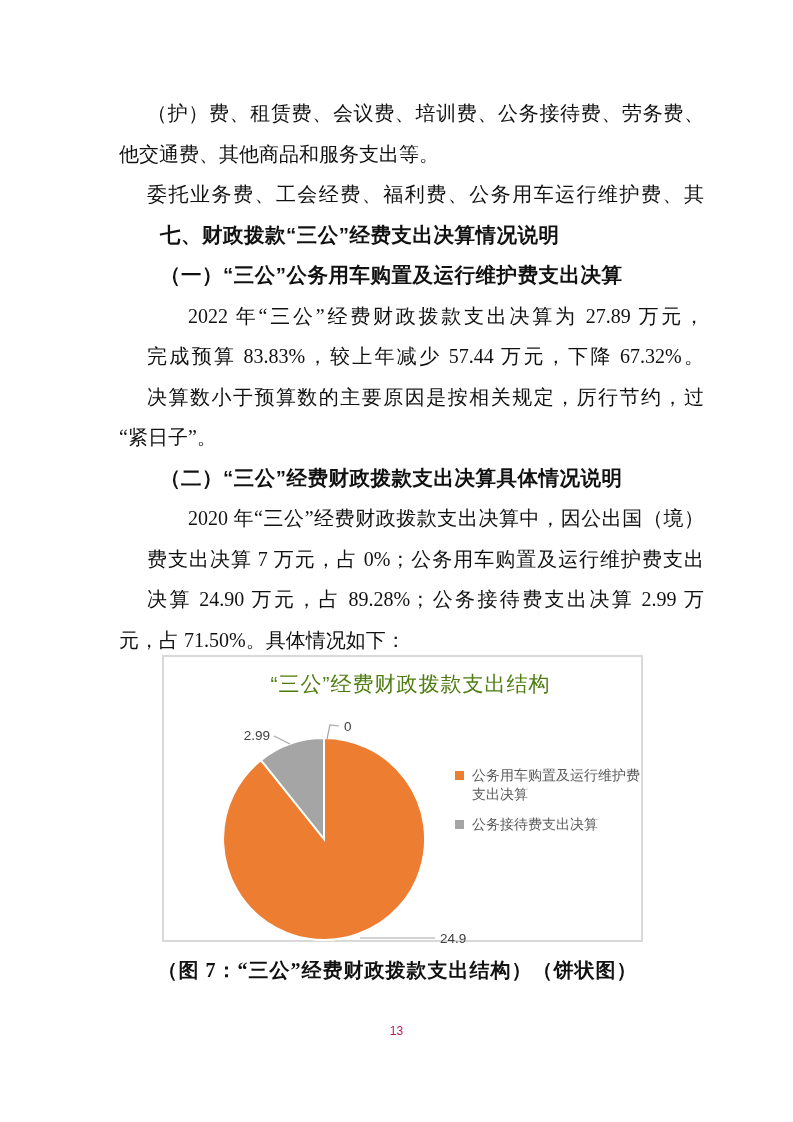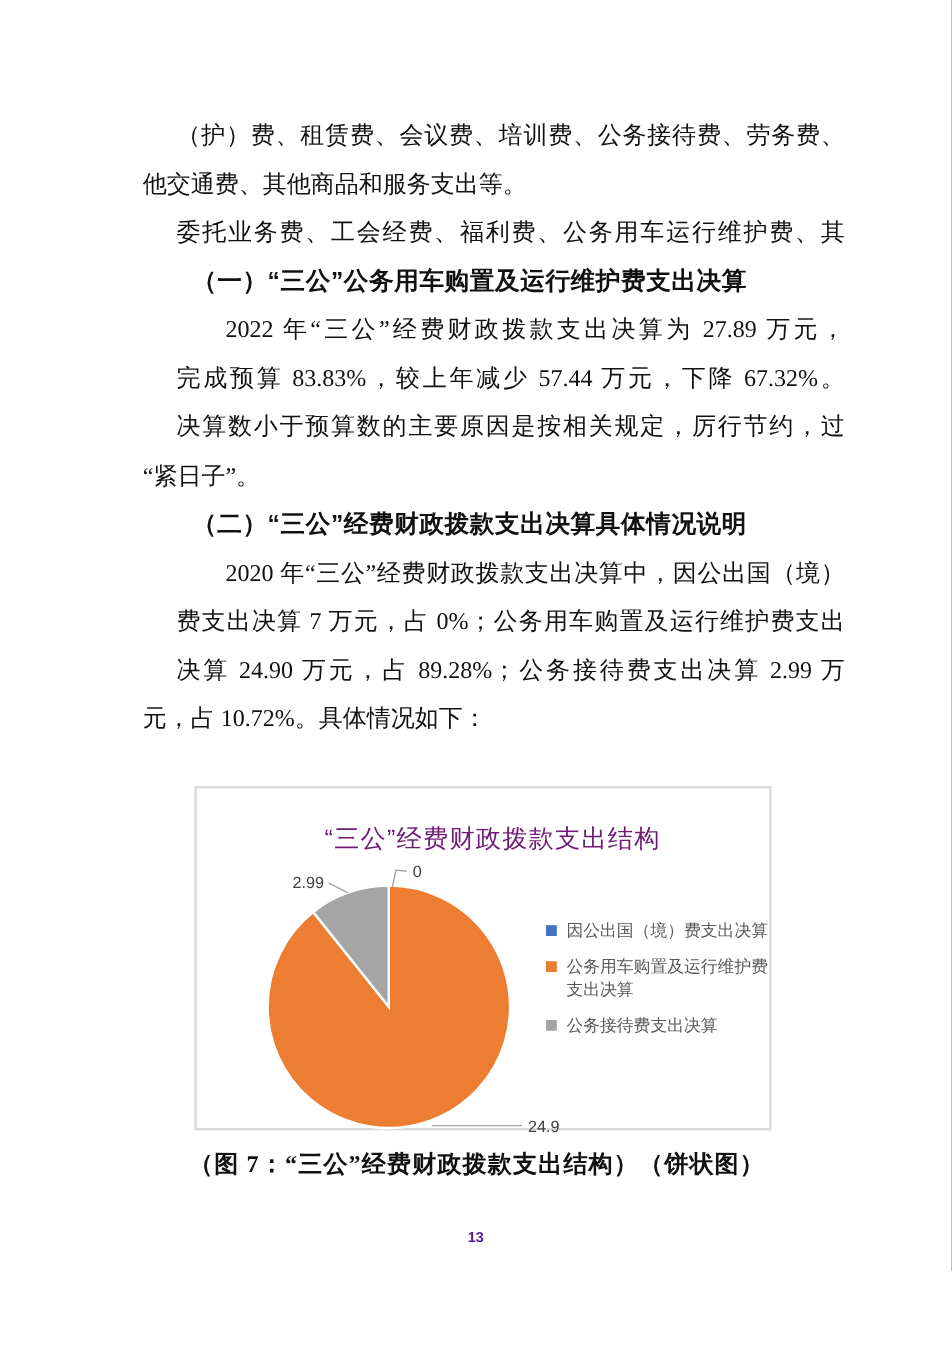--- a/index.html
+++ b/index.html
@@ -34,26 +34,26 @@
   .chart-box {
     position:absolute;
     left:162px; top:655px;
     width:481px; height:287px;
     border:2px solid #d9d9d9;
     background:#ffffff;
     font-family:"Liberation Sans", sans-serif;
   }
   .chart-title {
     position:absolute;
-    top:28px; left:0; width:100%;
+    top:13px; left:0; width:100%;
     text-align:center;
     text-indent:16px;
     font-size:21px;
     letter-spacing:1px;
-    color:#701a75;
+    color:#4d7c0f;
   }
   .pie-svg { position:absolute; left:0; top:0; }
   .legend {
     position:absolute;
     left:291px; top:109px;
     width:196px;
     display:flex; flex-direction:column; gap:11px;
     font-size:14px; line-height:19px;
     color:#595959;
   }
@@ -67,62 +67,59 @@
     text-align:center;
     font-size:20px;
     letter-spacing:1px;
     font-weight:bold;
   }
   .pagenum {
     position:absolute;
     left:0; top:1024px; width:100%;
     text-align:center;
     font-family:"Liberation Sans", sans-serif;
-    font-size:12px; font-weight:bold;
-    color:#4c1d95;
+    font-size:12px; font-weight:normal;
+    color:#be185d;
   }
 </style>
 </head>
 <body>
 
 <div class="page">
 
   <div class="textcol">
     <div class="tl j">（护）费、租赁费、会议费、培训费、公务接待费、劳务费、</div>
     <div class="tl">他交通费、其他商品和服务支出等。</div>
     <div class="tl j">委托业务费、工会经费、福利费、公务用车运行维护费、其</div>
+    <div class="tl hd">七、财政拨款“三公”经费支出决算情况说明</div>
     <div class="tl hd">（一）“三公”公务用车购置及运行维护费支出决算</div>
     <div class="tl j ind">2022 年“三公”经费财政拨款支出决算为 27.89 万元，</div>
     <div class="tl j">完成预算 83.83%，较上年减少 57.44 万元，下降 67.32%。</div>
     <div class="tl j">决算数小于预算数的主要原因是按相关规定，厉行节约，过</div>
     <div class="tl">“紧日子”。</div>
     <div class="tl hd">（二）“三公”经费财政拨款支出决算具体情况说明</div>
     <div class="tl j ind">2020 年“三公”经费财政拨款支出决算中，因公出国（境）</div>
     <div class="tl j">费支出决算 7 万元，占 0%；公务用车购置及运行维护费支出</div>
     <div class="tl j">决算 24.90 万元，占 89.28%；公务接待费支出决算 2.99 万</div>
-    <div class="tl">元，占 10.72%。具体情况如下：</div>
+    <div class="tl">元，占 71.50%。具体情况如下：</div>
   </div>
 
   <div class="chart-box">
     <div class="chart-title">“三公”经费财政拨款支出结构</div>
     <svg id="pie-svg" class="pie-svg" width="481" height="287" viewBox="0 0 481 287">
         <path d="M160,182 L160.0,81.0 A101,101 0 1 1 97.0,103.1 Z" fill="#ED7D31" stroke="#fff" stroke-width="2"></path>
         <path d="M160,182 L97.0,103.1 A101,101 0 0 1 160.0,81.0 Z" fill="#A5A5A5" stroke="#fff" stroke-width="2"></path>
         <polyline points="163,82 166,68 175,69" fill="none" stroke="#A6A6A6" stroke-width="1.2"></polyline>
         <text x="180" y="74" text-anchor="start" font-size="13.5" fill="#404040" font-family="Liberation Sans, sans-serif">0</text>
         <polyline points="196,281 271,281" fill="none" stroke="#A6A6A6" stroke-width="1.2"></polyline>
         <text x="276" y="286" text-anchor="start" font-size="13.5" fill="#404040" font-family="Liberation Sans, sans-serif">24.9</text>
         <polyline points="126,87 110,79" fill="none" stroke="#A6A6A6" stroke-width="1.2"></polyline>
         <text x="106" y="83" text-anchor="end" font-size="13.5" fill="#404040" font-family="Liberation Sans, sans-serif">2.99</text>
       </svg>
     <div class="legend">
-      <div class="legend-item">
-        <span class="sq" style="background: rgb(68, 114, 196);"></span>
-        <span class="legend-label">因公出国（境）费支出决算</span>
-      </div>
       <div class="legend-item">
         <span class="sq" style="background: rgb(237, 125, 49);"></span>
         <span class="legend-label">公务用车购置及运行维护费支出决算</span>
       </div>
       <div class="legend-item">
         <span class="sq" style="background: rgb(165, 165, 165);"></span>
         <span class="legend-label">公务接待费支出决算</span>
       </div>
     </div>
   </div>

